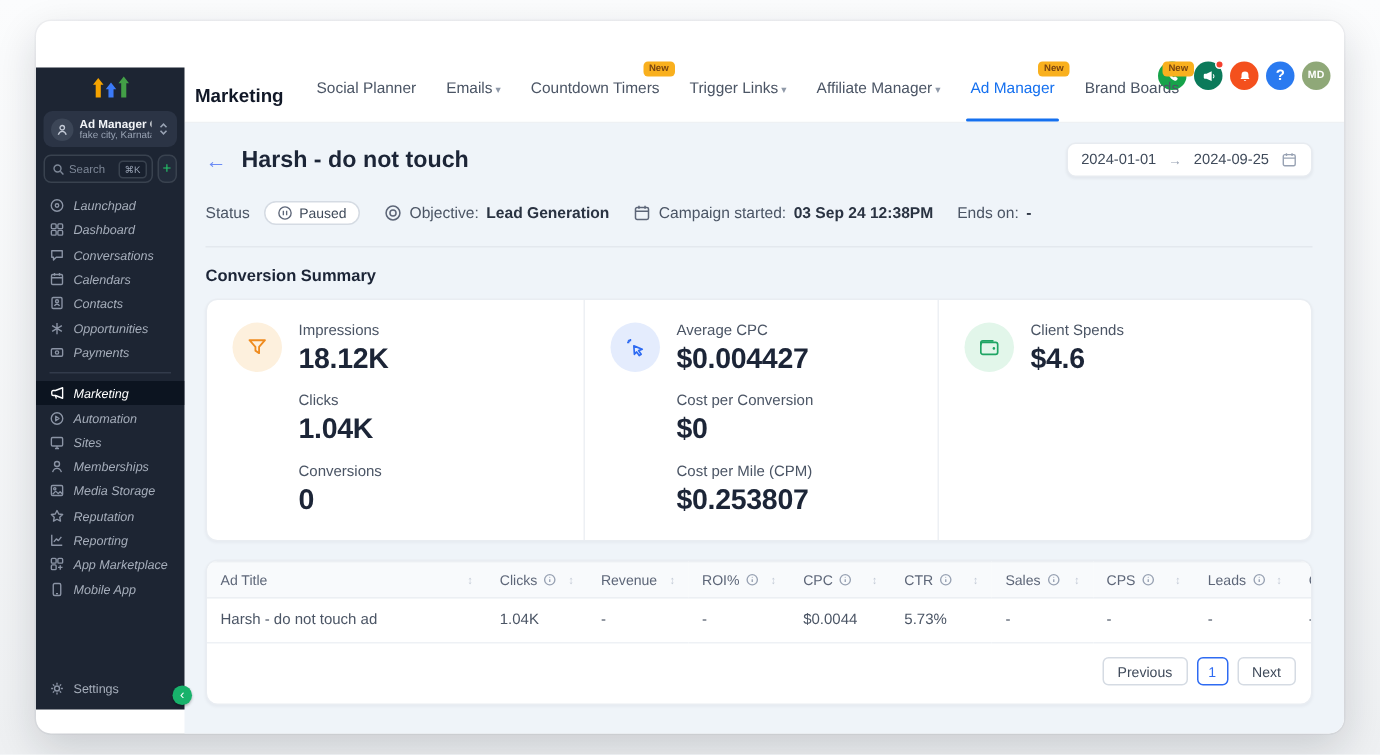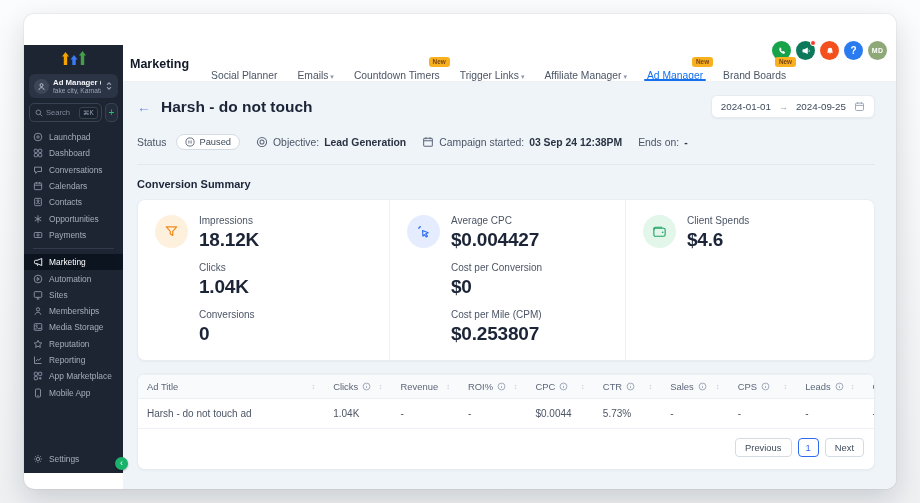--- a/index.html
+++ b/index.html
@@ -16,38 +16,38 @@
   .acc-avatar { width:15px; height:15px; border-radius:50%; background:#3c4657; display:flex; align-items:center; justify-content:center; flex:none; }
   .acc-text { flex:1; min-width:0; }
   .acc-name { font-size:7.8px; font-weight:bold; color:#f2f4f7; white-space:nowrap; overflow:hidden; }
   .acc-loc { font-size:6.6px; color:#98a2b3; white-space:nowrap; overflow:hidden; }
   .searchrow { display:flex; align-items:center; gap:3px; margin:5px 5px 0; }
   .search { flex:1; display:flex; align-items:center; gap:3px; border:1px solid #39424f; border-radius:5px; height:19px; padding:0 3px 0 5px; }
   .search input { background:transparent; border:none; outline:none; width:30px; font-size:7.6px; color:#cfd5dd; font-family:"Liberation Sans",sans-serif; }
   .search input::placeholder { color:#7d8797; }
   .kbd { font-size:6.4px; color:#98a2b3; border:1px solid #39424f; background:#18202e; border-radius:3px; padding:1px 3px; }
   .addbtn { width:17px; height:19px; background:#232c3b; border:1px solid #39424f; border-radius:5px; color:#24c56a; font-size:10px; line-height:1; display:flex; align-items:center; justify-content:center; cursor:pointer; }
-  .menu { flex:1; margin-top:7px; overflow:hidden; }
+  .menu { flex:1; margin-top:7px; overflow:hidden;font-style:italic; }
   .mi { display:flex; align-items:center; gap:6px; height:16.3px; padding:0 9px; font-size:8.4px; color:#a5adba; cursor:pointer; white-space:nowrap; }
   .mi svg { flex:none; }
   .mi.active { background:#0c1420; color:#fff; }
   .menu-divider { border-top:1px solid #323b4b; margin:5px 9px; }
   .settings-row { display:flex; align-items:center; gap:6px; padding:0 9px; height:20px; margin-bottom:4px; font-size:8.4px; color:#a5adba; cursor:pointer; }
   .collapse { position:absolute; right:-5px; bottom:3px; width:13px; height:13px; border-radius:50%; background:#18b26b; color:#fff; border:none; font-size:9px; line-height:11px; text-align:center; cursor:pointer; box-shadow:0 1px 2px rgba(0,0,0,.3); }
 
   
   .topbar { position:absolute; left:99px; right:0; top:0; height:68px; background:#fff; border-radius:0 10px 0 0; border-bottom:1px solid #eef1f4; }
   .topicons { position:absolute; top:27px; right:9px; display:flex; align-items:center; gap:5px; }
   .tico { width:19px; height:19px; border-radius:50%; display:flex; align-items:center; justify-content:center; position:relative; cursor:pointer; color:#fff; font-weight:bold; }
   .tico.phone { background:#16a34a; } .tico.announce { background:#0c7a5a; } .tico.bell { background:#f4501d; }
   .tico.help { background:#2a7af0; font-size:10px; } .tico.avatar { background:#8fa878; font-size:7px; letter-spacing:.3px; }
   .tico .dot { position:absolute; top:-1px; right:-1px; width:6px; height:6px; border-radius:50%; background:#f43f2e; border:1px solid #fff; }
   .navrow { position:absolute; left:7px; bottom:0; display:flex; align-items:flex-end; }
   .nav-section { font-size:12.5px; font-weight:bold; color:#111827; padding:0 12px 10px 0; }
-  .tab { position:relative; font-size:10.3px; color:#4b5565; padding:14px 10px 0; cursor:pointer; white-space:nowrap; }
+  .tab { position:relative; font-size:10.3px; color:#4b5565; padding:14px 10px 16px; cursor:pointer; white-space:nowrap; }
   .tab .caret { font-size:7px; color:#8f99a8; margin-left:2px; }
   .tab.active { color:#1570ef; }
   .tab.active::after { content:""; position:absolute; left:7px; right:7px; bottom:0; height:2px; background:#1570ef; border-radius:2px; }
   .nbadge { position:absolute; top:1px; right:0; background:#f9b01e; color:#7a4510; font-size:6.4px; font-weight:bold; border-radius:3px; padding:1px 4px 1.5px; }
 
   
   .content { position:absolute; left:99px; right:0; top:68px; bottom:0; background:#eff4f9; border-radius:0 0 10px 0; padding:13px 21px 0 14px; overflow:hidden; }
   .titlerow { display:flex; justify-content:space-between; align-items:center; }
   .title { display:flex; align-items:center; gap:10px; font-size:15.5px; font-weight:bold; color:#1c2537; }
   .back { color:#6c8cf5; font-size:14px; font-weight:normal; cursor:pointer; }

